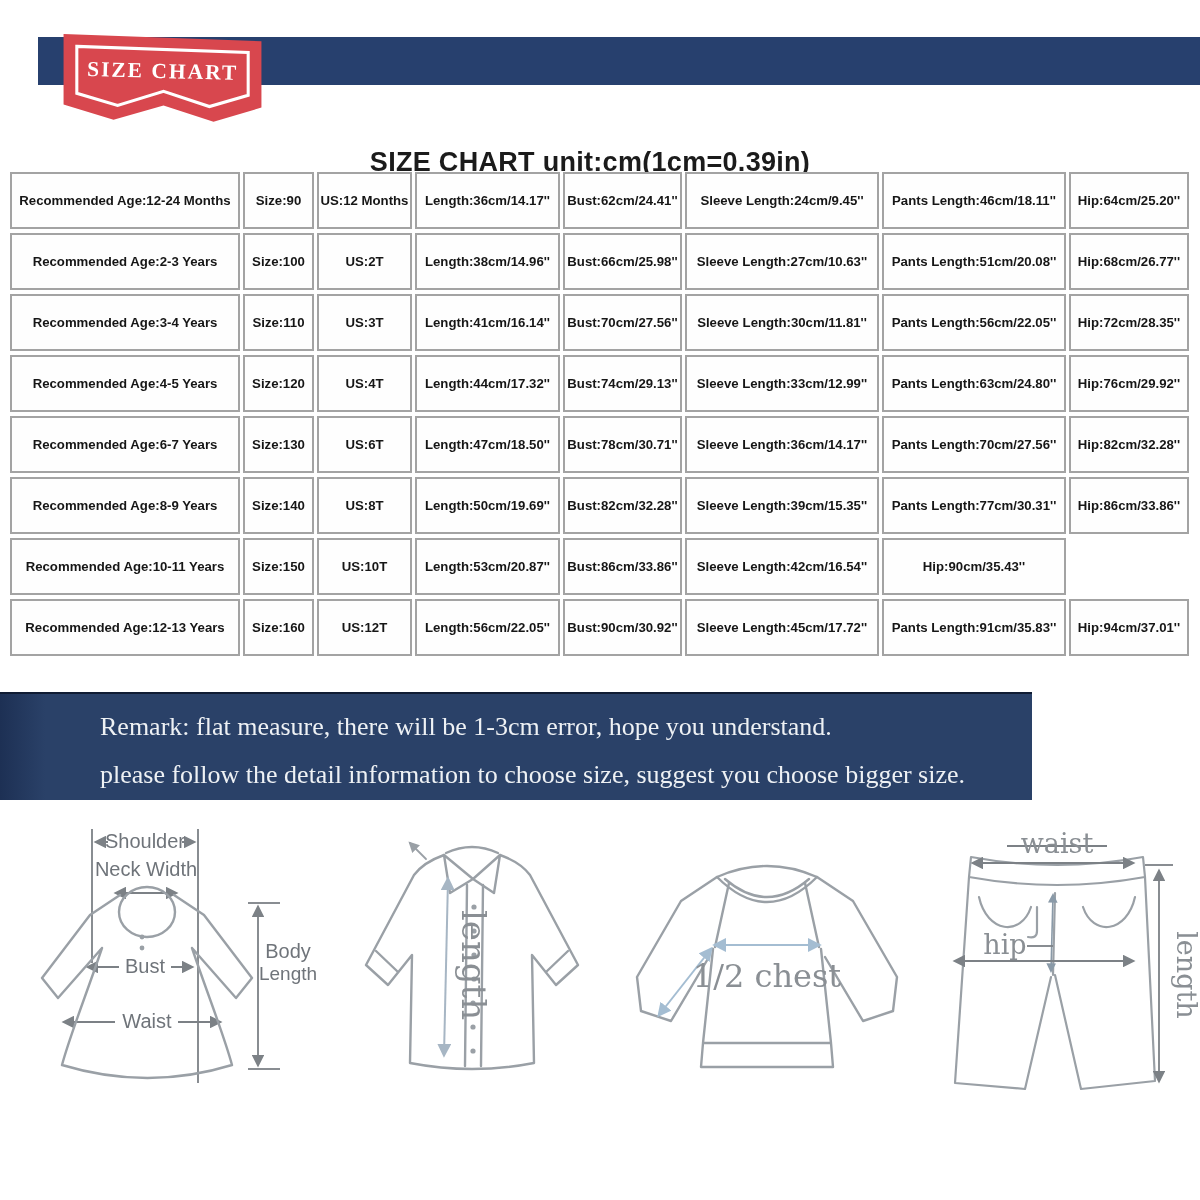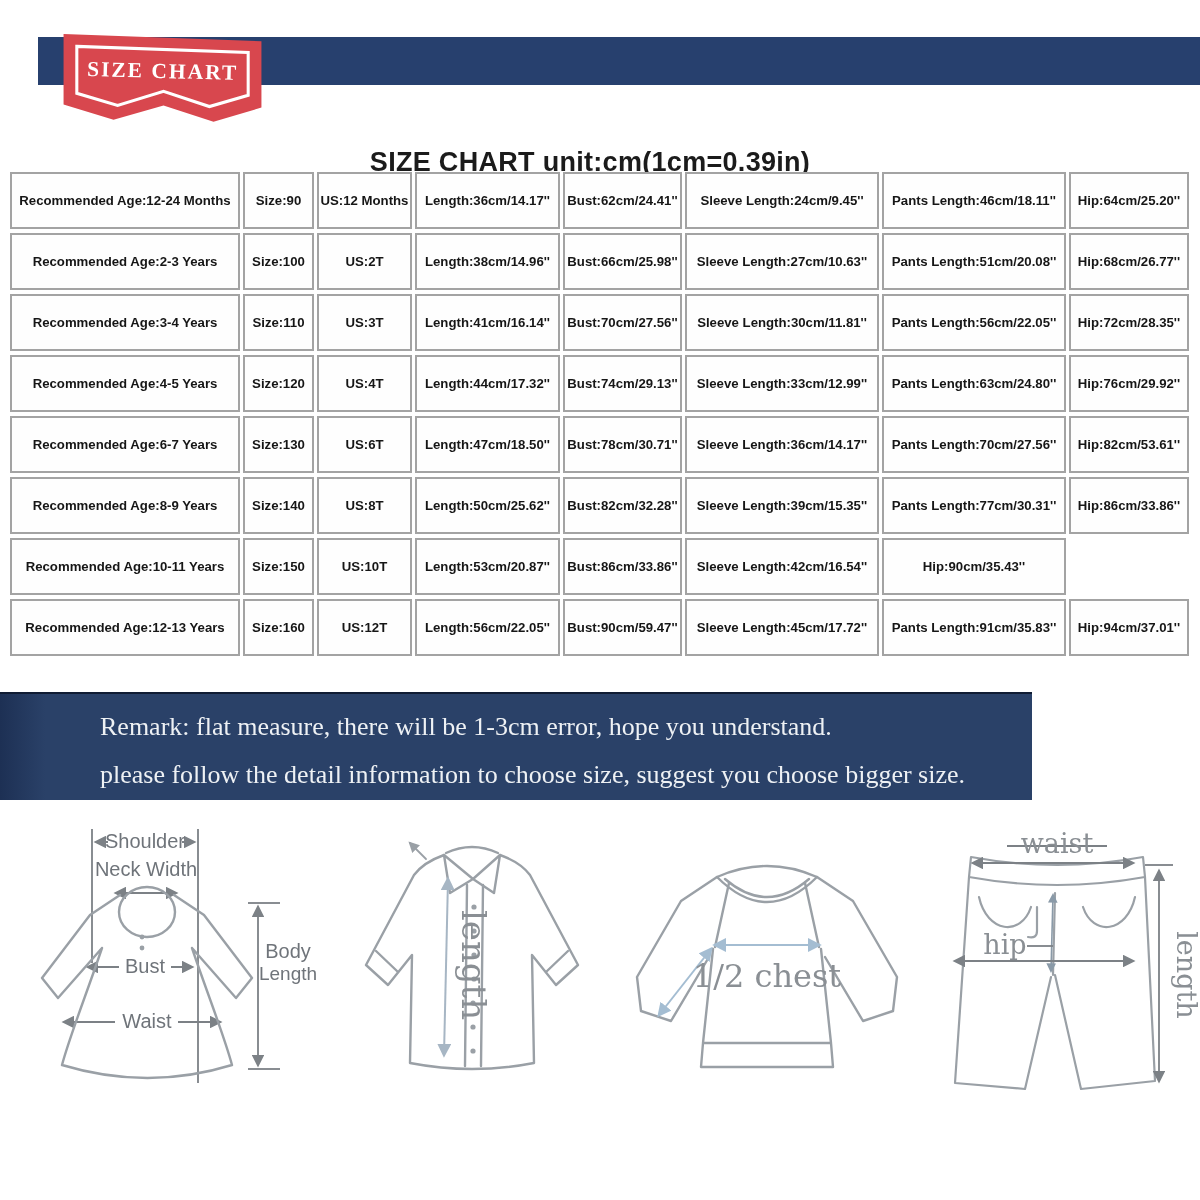--- a/index.html
+++ b/index.html
@@ -86,47 +86,47 @@
       <div class="cell">Hip:76cm/29.92''</div>
     </div>
     <div class="trow">
       <div class="cell">Recommended Age:6-7 Years</div>
       <div class="cell">Size:130</div>
       <div class="cell">US:6T</div>
       <div class="cell">Length:47cm/18.50''</div>
       <div class="cell">Bust:78cm/30.71''</div>
       <div class="cell">Sleeve Length:36cm/14.17''</div>
       <div class="cell">Pants Length:70cm/27.56''</div>
-      <div class="cell">Hip:82cm/53.61''</div>
+      <div class="cell">Hip:82cm/32.28''</div>
     </div>
     <div class="trow">
       <div class="cell">Recommended Age:8-9 Years</div>
       <div class="cell">Size:140</div>
       <div class="cell">US:8T</div>
-      <div class="cell">Length:50cm/25.62''</div>
+      <div class="cell">Length:50cm/19.69''</div>
       <div class="cell">Bust:82cm/32.28''</div>
       <div class="cell">Sleeve Length:39cm/15.35''</div>
       <div class="cell">Pants Length:77cm/30.31''</div>
       <div class="cell">Hip:86cm/33.86''</div>
     </div>
     <div class="trow">
       <div class="cell">Recommended Age:10-11 Years</div>
       <div class="cell">Size:150</div>
       <div class="cell">US:10T</div>
       <div class="cell">Length:53cm/20.87''</div>
       <div class="cell">Bust:86cm/33.86''</div>
       <div class="cell">Sleeve Length:42cm/16.54''</div>
       <div class="cell">Hip:90cm/35.43''</div>
     </div>
     <div class="trow">
       <div class="cell">Recommended Age:12-13 Years</div>
       <div class="cell">Size:160</div>
       <div class="cell">US:12T</div>
       <div class="cell">Length:56cm/22.05''</div>
-      <div class="cell">Bust:90cm/59.47''</div>
+      <div class="cell">Bust:90cm/30.92''</div>
       <div class="cell">Sleeve Length:45cm/17.72''</div>
       <div class="cell">Pants Length:91cm/35.83''</div>
       <div class="cell">Hip:94cm/37.01''</div>
     </div>
   </div>
 
   <div class="remark">
     <div class="remark-line l1">Remark: flat measure, there will be 1-3cm error, hope you understand.</div>
     <div class="remark-line l2">please follow the detail information to choose size, suggest you choose bigger size.</div>
   </div>

